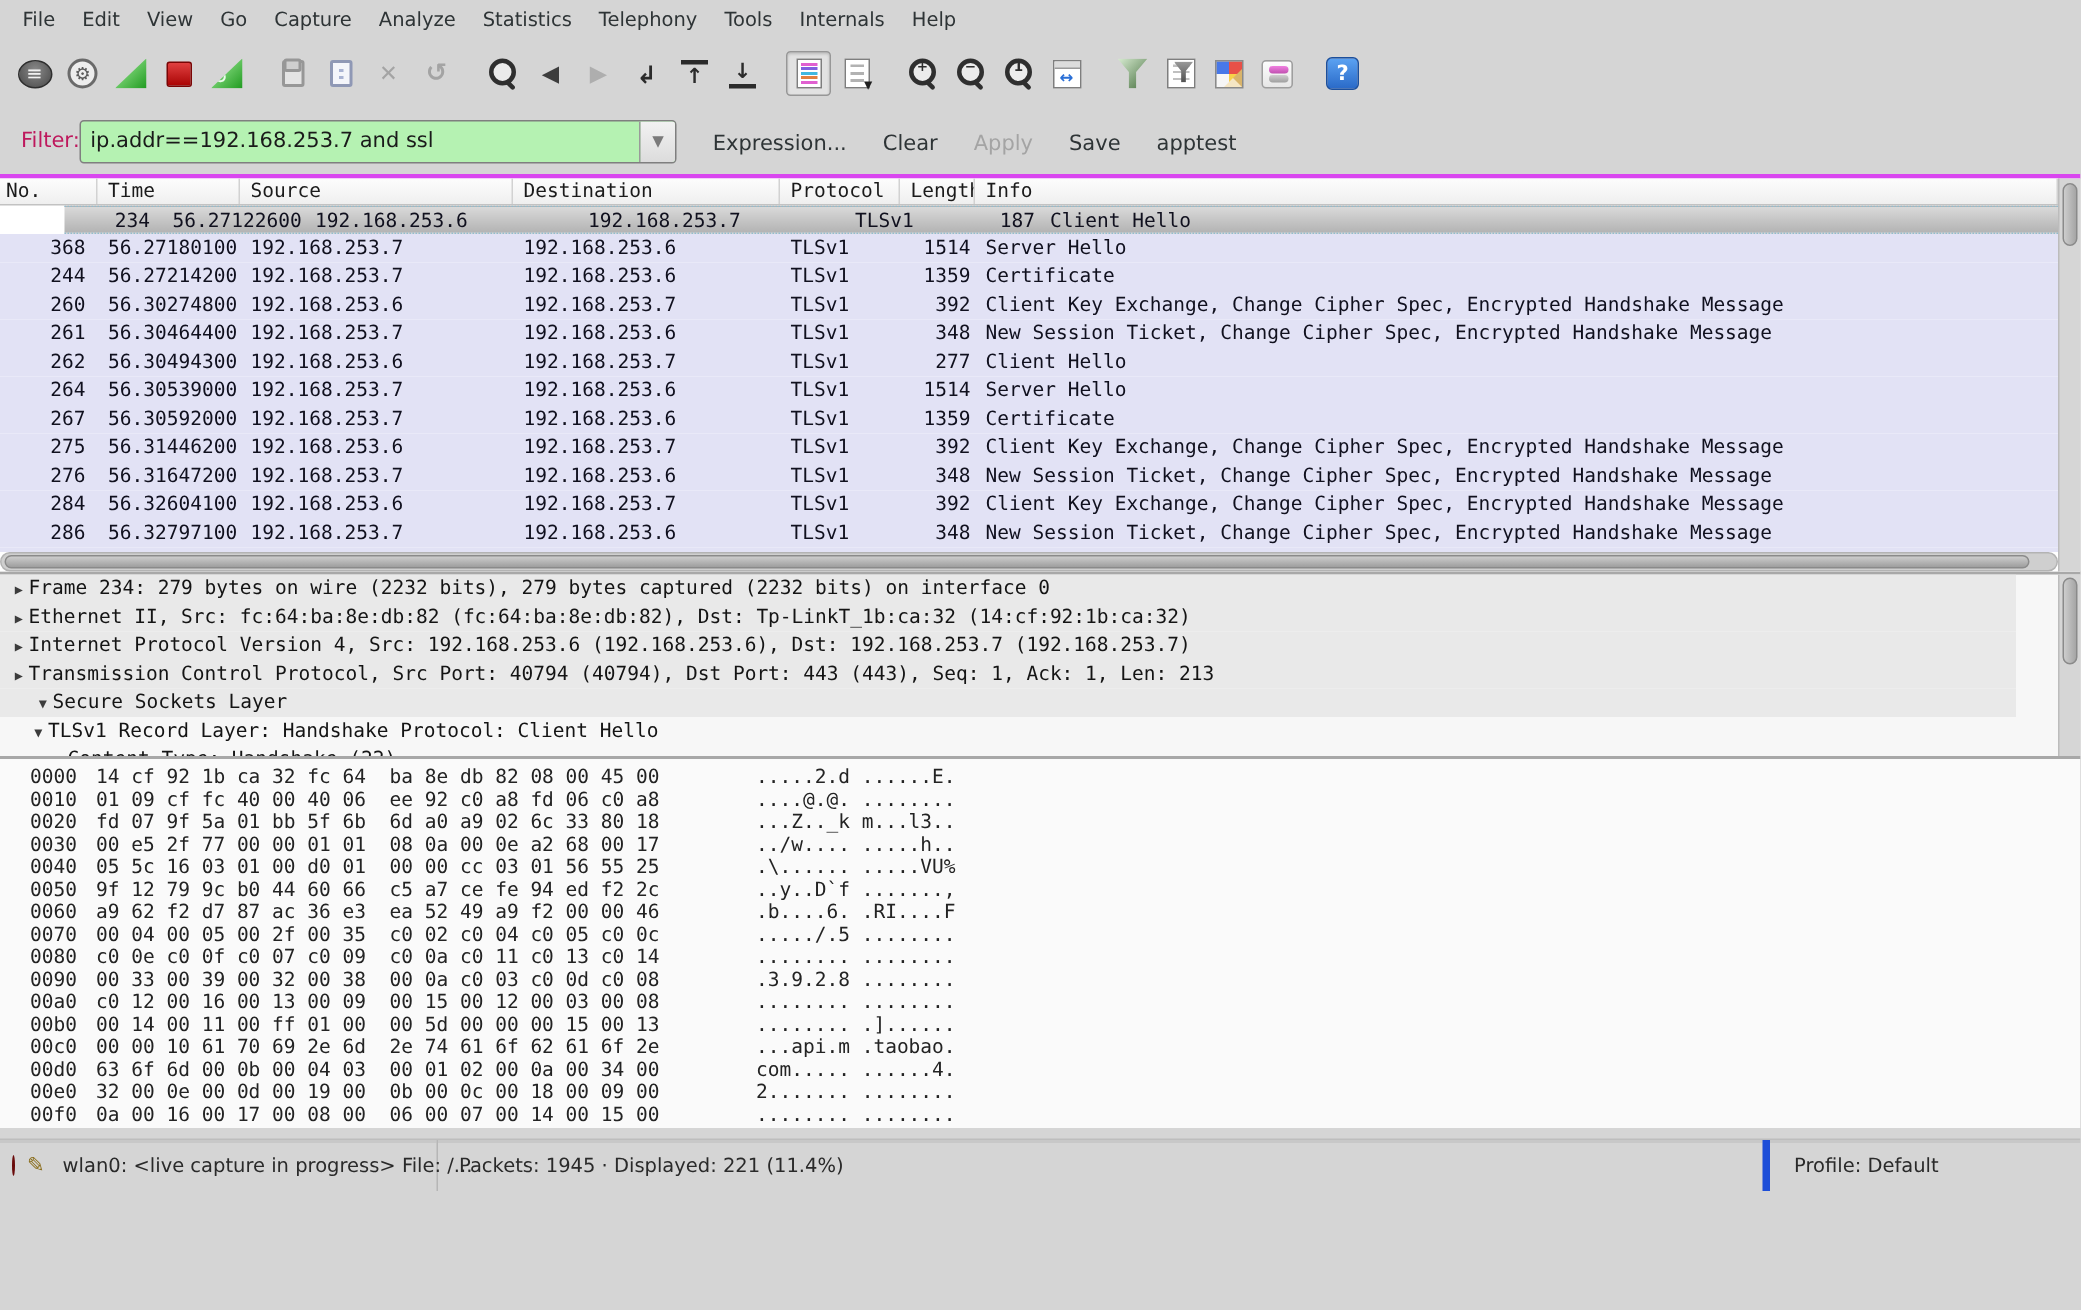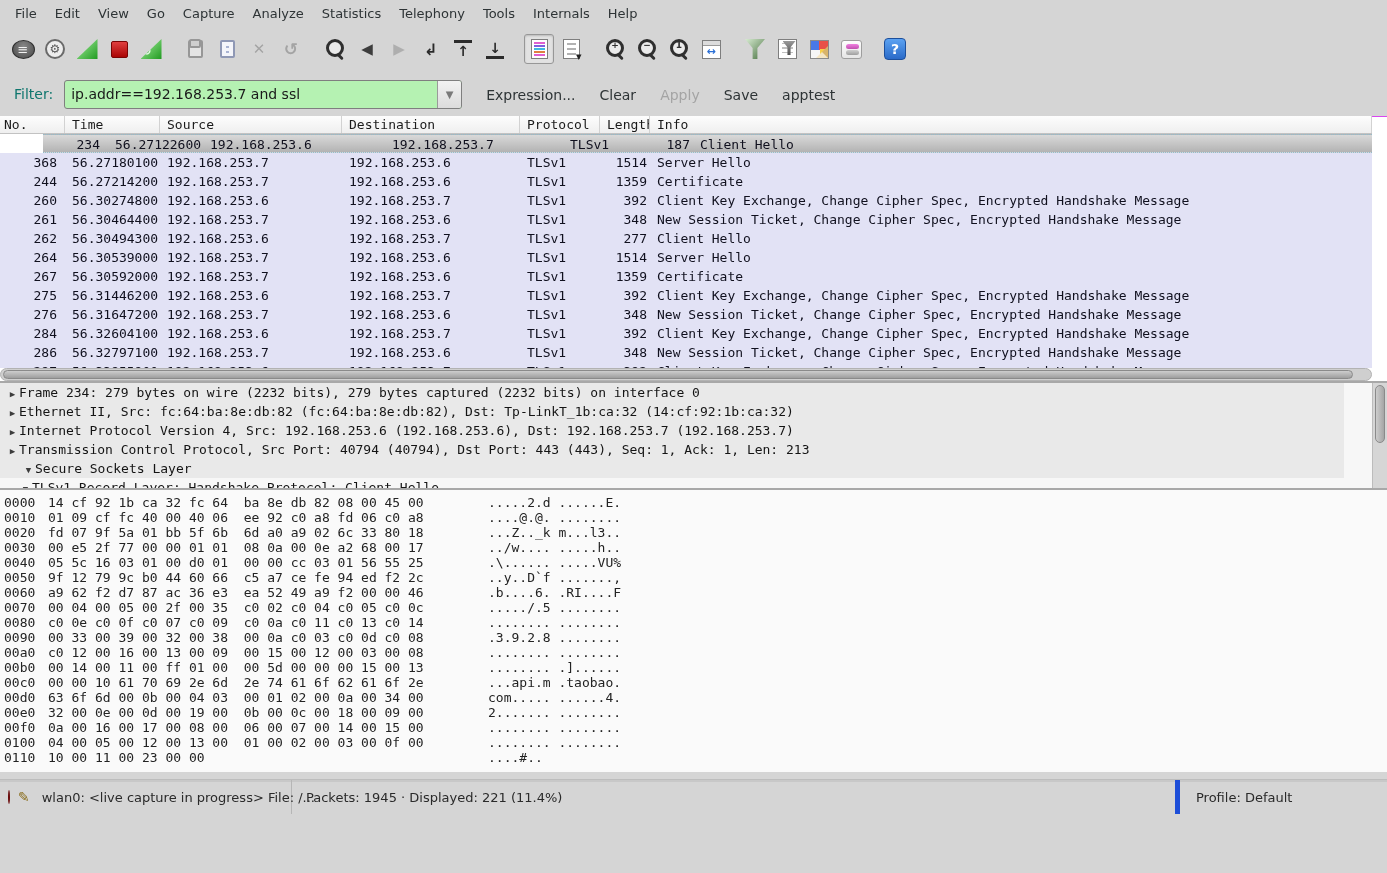--- a/index.html
+++ b/index.html
@@ -90,31 +90,31 @@
       border-radius:3px; background:linear-gradient(#f080e0,#c050b0); }
   .i-preferences::after { content:""; position:absolute; bottom:3px; left:4px; width:13px; height:5px;
       border-radius:3px; background:linear-gradient(#cfcfcf,#9f9f9f); }
   .i-help { width:22px; height:22px; border-radius:4px; border:1px solid #1c4f9c;
       background:linear-gradient(#5ba2f2,#2a6ac8); }
   .i-help::before { content:"?"; position:absolute; inset:0; text-align:center; line-height:20px;
       color:#fff; font-size:14px; font-weight:bold; }
 
   
   .filterbar { height:44px; display:flex; align-items:center; padding-left:14px; }
-  .filter-label { font-size:14px; color:#0f766e; margin-right:11px; }
+  .filter-label { font-size:14px; color:#be185d; }
   .combo { width:398px; height:29px; display:flex; border:1px solid #7f7f7f; border-radius:3px; overflow:hidden; background:#b5f2b2; }
   .filter-input { flex:1; border:none; outline:none; background:transparent; font-family:"DejaVu Sans",sans-serif;
                   font-size:14px; color:#1a1a1a; padding:0 6px; }
   .combo-arrow { width:24px; border-left:1px solid #9a9a9a; background:linear-gradient(#f2f2f2,#dcdcdc);
                  display:flex; align-items:center; justify-content:center; color:#7a7a7a; font-size:10px; }
   .fbtn { font-size:14px; color:#2e3436; margin-left:24px; background:none; border:none; font-family:"DejaVu Sans",sans-serif; }
   .fbtn.disabled { color:#a4a4a4; }
 
   
-  .plist { height:265px; border-top:1px solid #d946ef; background:#fff; display:flex; position:relative;align-items:flex-end; }
+  .plist { height:265px; border-top:3px solid #d946ef; background:#fff; display:flex; position:relative; }
   .plist-main { width:1372px; display:flex; flex-direction:column; }
   .pheader { height:18px; display:grid; grid-template-columns:65px 95px 182px 178px 80px 50px 1fr;
              background:linear-gradient(#fdfdfd,#efefef); border-bottom:1px solid #c2c2c2;
              font-family:"DejaVu Sans Mono",monospace; font-size:13px; color:#1a1a1a; }
   .pheader span { border-right:1px solid #d2d2d2; padding-left:7px; line-height:17px; overflow:hidden; white-space:pre; }
   .pheader span:first-child { padding-left:4px; }
   .pbody { height:234px; overflow:hidden; }
   .prow { height:19px; display:grid; grid-template-columns:65px 95px 182px 178px 80px 50px 1fr;
           background:#e2e2f5; font-family:"DejaVu Sans Mono",monospace; font-size:13px; color:#10101e; line-height:19px; }
   .prow span { overflow:hidden; white-space:pre; }
@@ -124,29 +124,29 @@
   .prow .c-i { padding-left:7px; }
   .prow.selected { background:linear-gradient(#d9d9d9,#b3b3b3); border-top:1px dotted #92bccd; border-bottom:1px dotted #92bccd;margin-left:43px; }
   .hscroll { height:13px; background:#cfcfcf; border:1px solid #b3b3b3; border-radius:7px; position:relative; }
   .hthumb { position:absolute; top:1px; bottom:1px; left:2px; right:18px;
             background:linear-gradient(#cdcdcd,#9e9e9e); border:1px solid #8a8a8a; border-radius:6px; }
   .vscroll { width:15px; background:#d6d6d6; border-left:1px solid #bcbcbc; position:relative; }
   .vthumb { position:absolute; left:2px; right:2px; background:linear-gradient(90deg,#cdcdcd,#a5a5a5);
             border:1px solid #8a8a8a; border-radius:7px; }
 
   
-  .details { height:107px; border-top:2px solid #a8a8a8; background:#f7f7f7; display:flex; overflow:hidden;gap:28px; }
+  .details { height:123px; border-top:2px solid #a8a8a8; background:#f7f7f7; display:flex; overflow:hidden;gap:28px; }
   .details-main { width:1372px; overflow:hidden; }
   .drow { height:19px; line-height:19px; font-family:"DejaVu Sans Mono",monospace; font-size:13px;
           color:#141414; white-space:pre; background:#e9e9e9; overflow:hidden; }
   .drow.light { background:#f7f7f7; }
   .dexp { display:inline-block; width:13px; font-size:9px; color:#3c3c3c; text-align:center; }
 
   
-  .hexpane { height:284px; border-top:2px solid #a8a8a8; background:#fafafa; padding:5px 0 0 4px; overflow:hidden; }
+  .hexpane { height:248px; border-top:2px solid #a8a8a8; background:#fafafa; padding:5px 0 0 20px; overflow:hidden; }
   .hexrow { font-family:"DejaVu Sans Mono",monospace; font-size:13px; line-height:15px; color:#232323; white-space:pre; }
   .hexrow .h-off { display:inline-block; width:38px; }
   .hexrow .h-hex { display:inline-block; width:392px; margin-left:6px; }
   .hexrow .h-asc { margin-left:48px; }
 
   
   .statusbar { height:35px; margin-top:7px; border-top:1px solid #bdbdbd; display:flex; align-items:center;
                background:#d5d5d5; font-size:13px; color:#2a2a2a; }
   .st-left { width:292px; display:flex; align-items:center; padding-left:8px; height:100%;
              border-right:1px solid #b6b6b6; box-shadow:inset 0 2px 0 #c8c8c8; }

